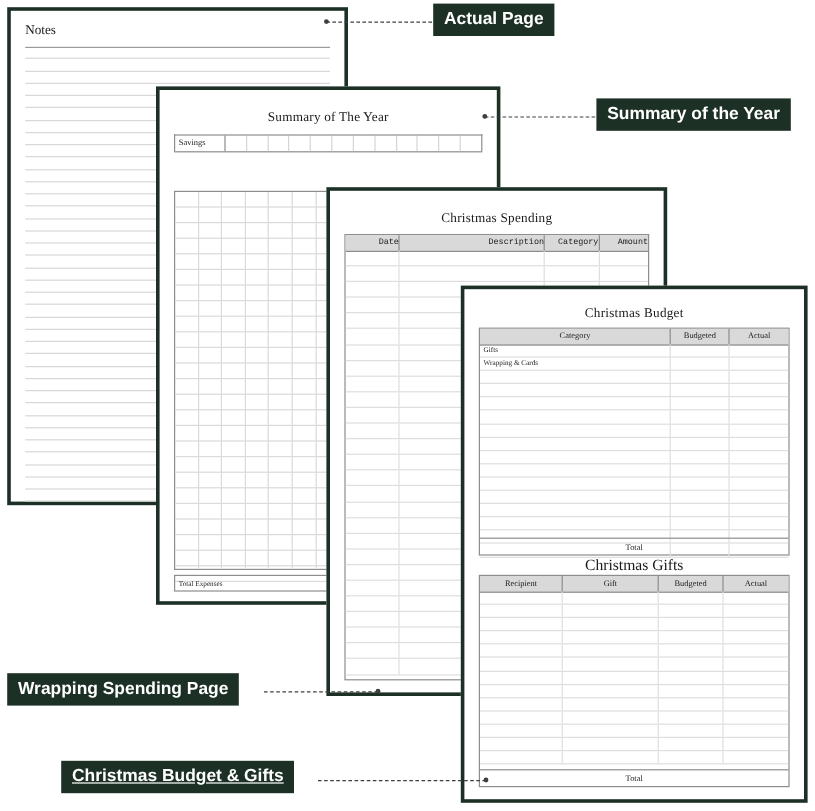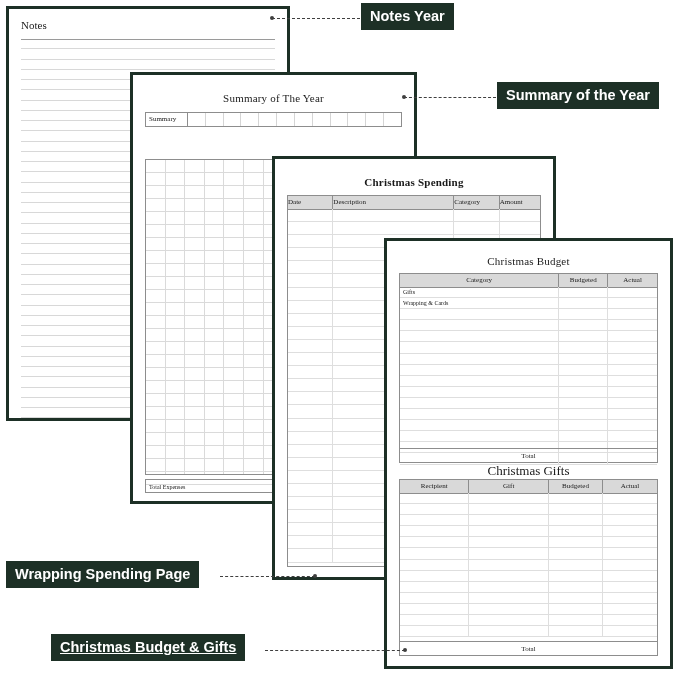--- a/index.html
+++ b/index.html
@@ -142,43 +142,44 @@
   }
 
   
   #spending-page {
     left: 272px;
     top: 156px;
     width: 284px;
     height: 424px;
     z-index: 3;
   }
-  #spending-page .sheet-title { margin-top: 17px; font-weight: bold; }
+  #spending-page .sheet-title { margin-top: 17px; }
   .sp-table {
     position: absolute;
     left: 12px;
     right: 12px;
     top: 36px;
     bottom: 10px;
     border: 1px solid #8d8d8d;
     box-sizing: border-box;
   }
   .sp-head {
     display: flex;
     height: 13px;
     background: #d9d9d9;
     border-bottom: 1px solid #8d8d8d;
   }
   .sp-head div {
     border-right: 1px solid #8d8d8d;
     font-size: 7px;
     line-height: 13px;
-    text-align: left;
+    text-align: right;
     color: #1a1a1a;
     box-sizing: border-box;
+    font-family: Liberation Mono, monospace;
   }
   .sp-head div:last-child { border-right: none; }
   .sp-body { position: absolute; left: 0; right: 0; top: 13px; bottom: 0; }
   .sp-body .r {
     display: flex;
     height: 13.1px;
     border-bottom: 1px solid #dedede;
     box-sizing: border-box;
   }
   .sp-body .r div {
@@ -356,21 +357,21 @@
         <div class="ln"></div>
         <div class="ln"></div>
         <div class="ln"></div>
       </div>
   </div>
 
   <div class="sheet" id="summary-page">
     <div class="sheet-title">Summary of The Year</div>
     <div class="sum-table" id="sum-table">
         <div class="sum-row">
-          <div class="lab">Summary</div>
+          <div class="lab">Savings</div>
           <div class="cells">
             <div></div>
             <div></div>
             <div></div>
             <div></div>
             <div></div>
             <div></div>
             <div></div>
             <div></div>
             <div></div>
@@ -793,18 +794,18 @@
 
   <div class="leader" id="leader-summary"></div>
   <div class="dot" id="dot-summary"></div>
 
   <div class="leader" id="leader-spending"></div>
   <div class="dot" id="dot-spending"></div>
 
   <div class="leader" id="leader-budget"></div>
   <div class="dot" id="dot-budget"></div>
 
-  <div class="callout" id="callout-notes">Notes Year</div>
+  <div class="callout" id="callout-notes">Actual Page</div>
   <div class="callout" id="callout-summary">Summary of the Year</div>
   <div class="callout" id="callout-spending">Wrapping Spending Page</div>
   <div class="callout" id="callout-budget">Christmas Budget &amp; Gifts</div>
 
 </div>
 
 </body></html>

